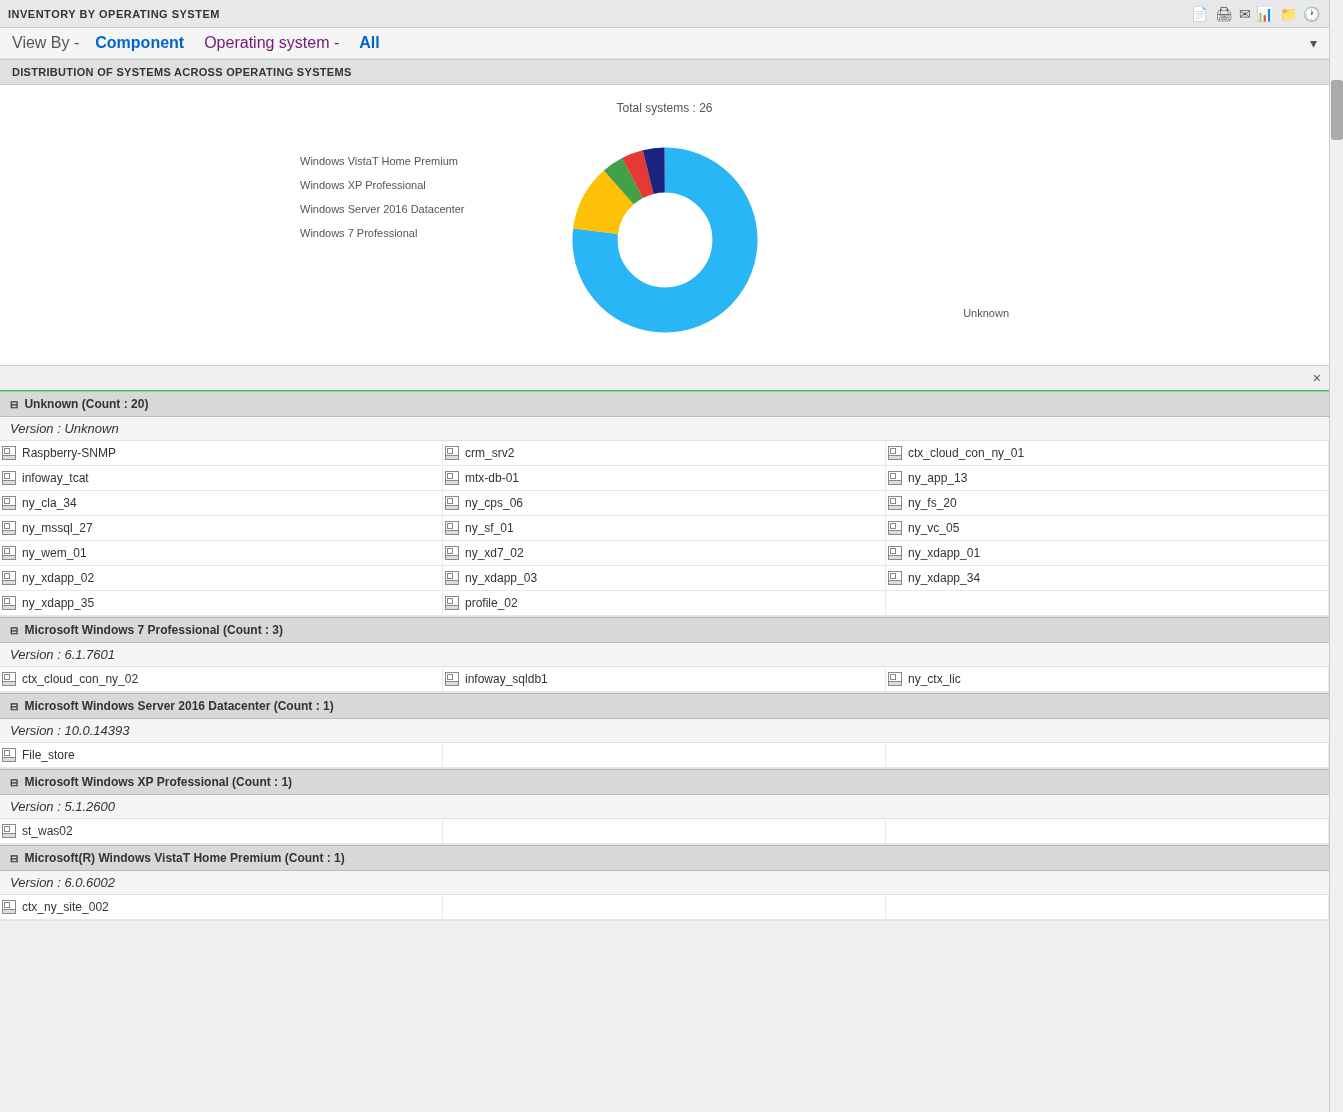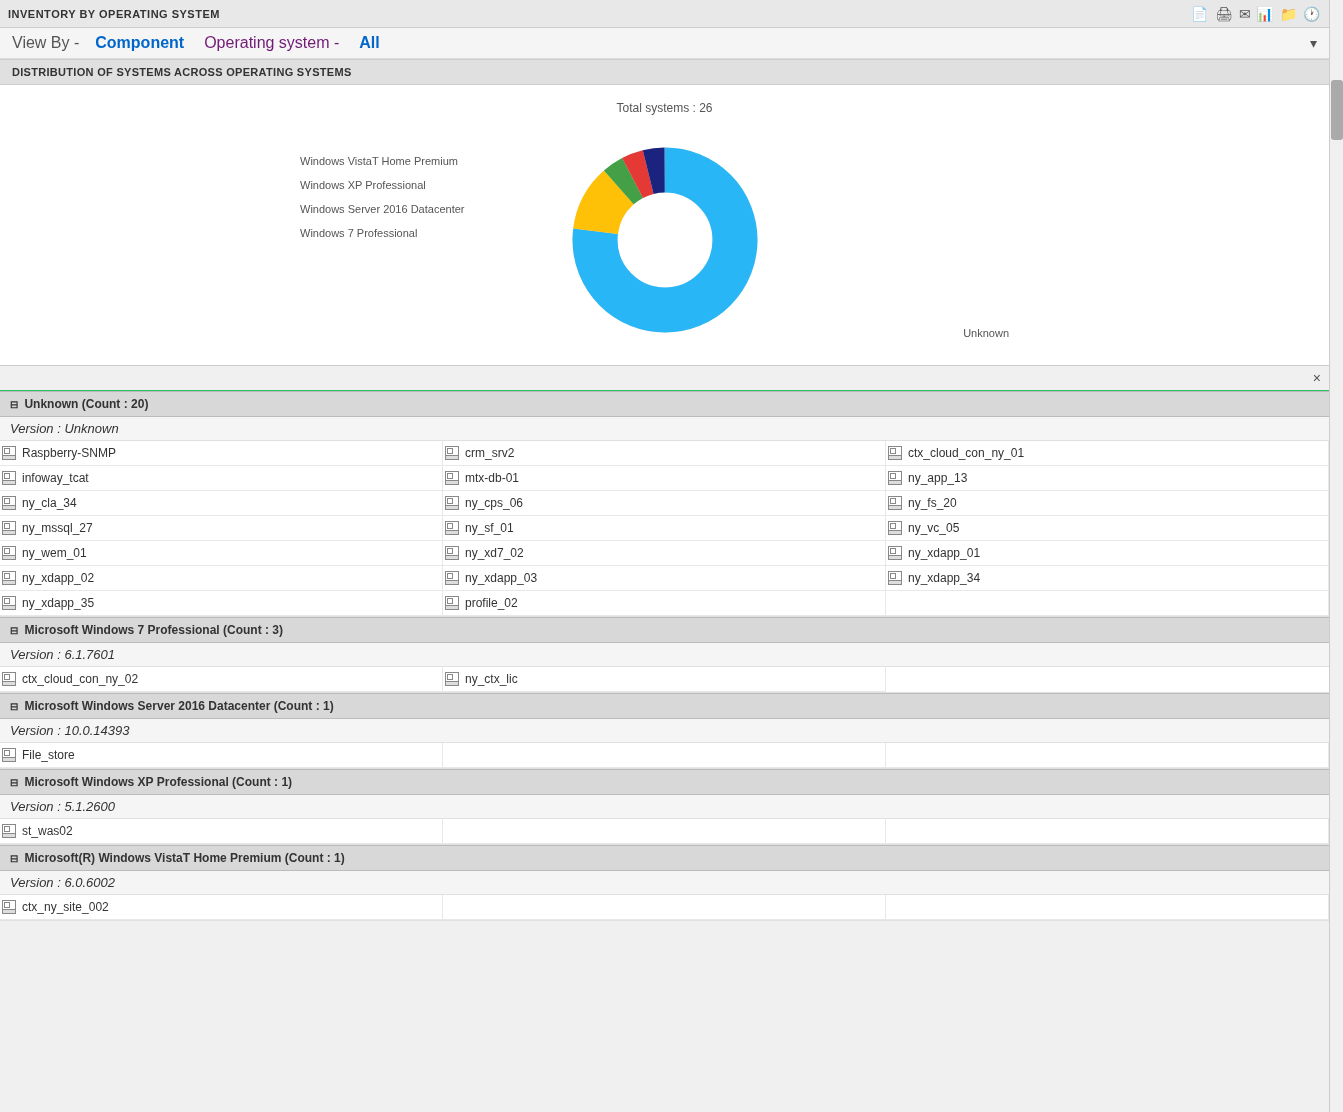--- a/index.html
+++ b/index.html
@@ -238,21 +238,21 @@
 
             <circle cx="100" cy="100" r="70" fill="none" stroke="#43a047" stroke-width="45" stroke-dasharray="16.7 439.6" stroke-dashoffset="-388.7" transform="rotate(-90 100 100)"></circle>
 
             <circle cx="100" cy="100" r="70" fill="none" stroke="#e53935" stroke-width="45" stroke-dasharray="16.7 439.6" stroke-dashoffset="-405.4" transform="rotate(-90 100 100)"></circle>
 
             <circle cx="100" cy="100" r="70" fill="none" stroke="#1a237e" stroke-width="45" stroke-dasharray="16.7 439.6" stroke-dashoffset="-422.1" transform="rotate(-90 100 100)"></circle>
 
             <circle cx="100" cy="100" r="42" fill="white"></circle>
           </svg>
 
-          <div style="position:absolute; right:300px; bottom:16px; font-size:11px; color:#555;margin-top:24px;">Unknown</div>
+          <div style="position:absolute; right:300px; bottom:36px; font-size:11px; color:#555;margin-top:24px;">Unknown</div>
         </div>
       </div>
 
       <div class="close-x-bar">
         <span>×</span>
       </div>
     </div>
 
     <div class="data-section">
 
@@ -363,20 +363,24 @@
         <div class="version-row">
           <span>Version : 6.1.7601</span>
         </div>
         <div class="items-grid">
           <div class="item-cell">
               <span class="item-icon"></span>
               <span>ctx_cloud_con_ny_02</span>
             </div>
           <div class="item-cell">
               <span class="item-icon"></span>
+              <span>infoway_sqldb1</span>
+            </div>
+          <div class="item-cell">
+              <span class="item-icon"></span>
               <span>ny_ctx_lic</span>
             </div>
         </div>
       </div>
 
       <div>
         <div class="group-header">
           <span class="collapse-icon">⊟</span>
           <span>Microsoft Windows Server 2016 Datacenter (Count : 1)</span>
         </div>

